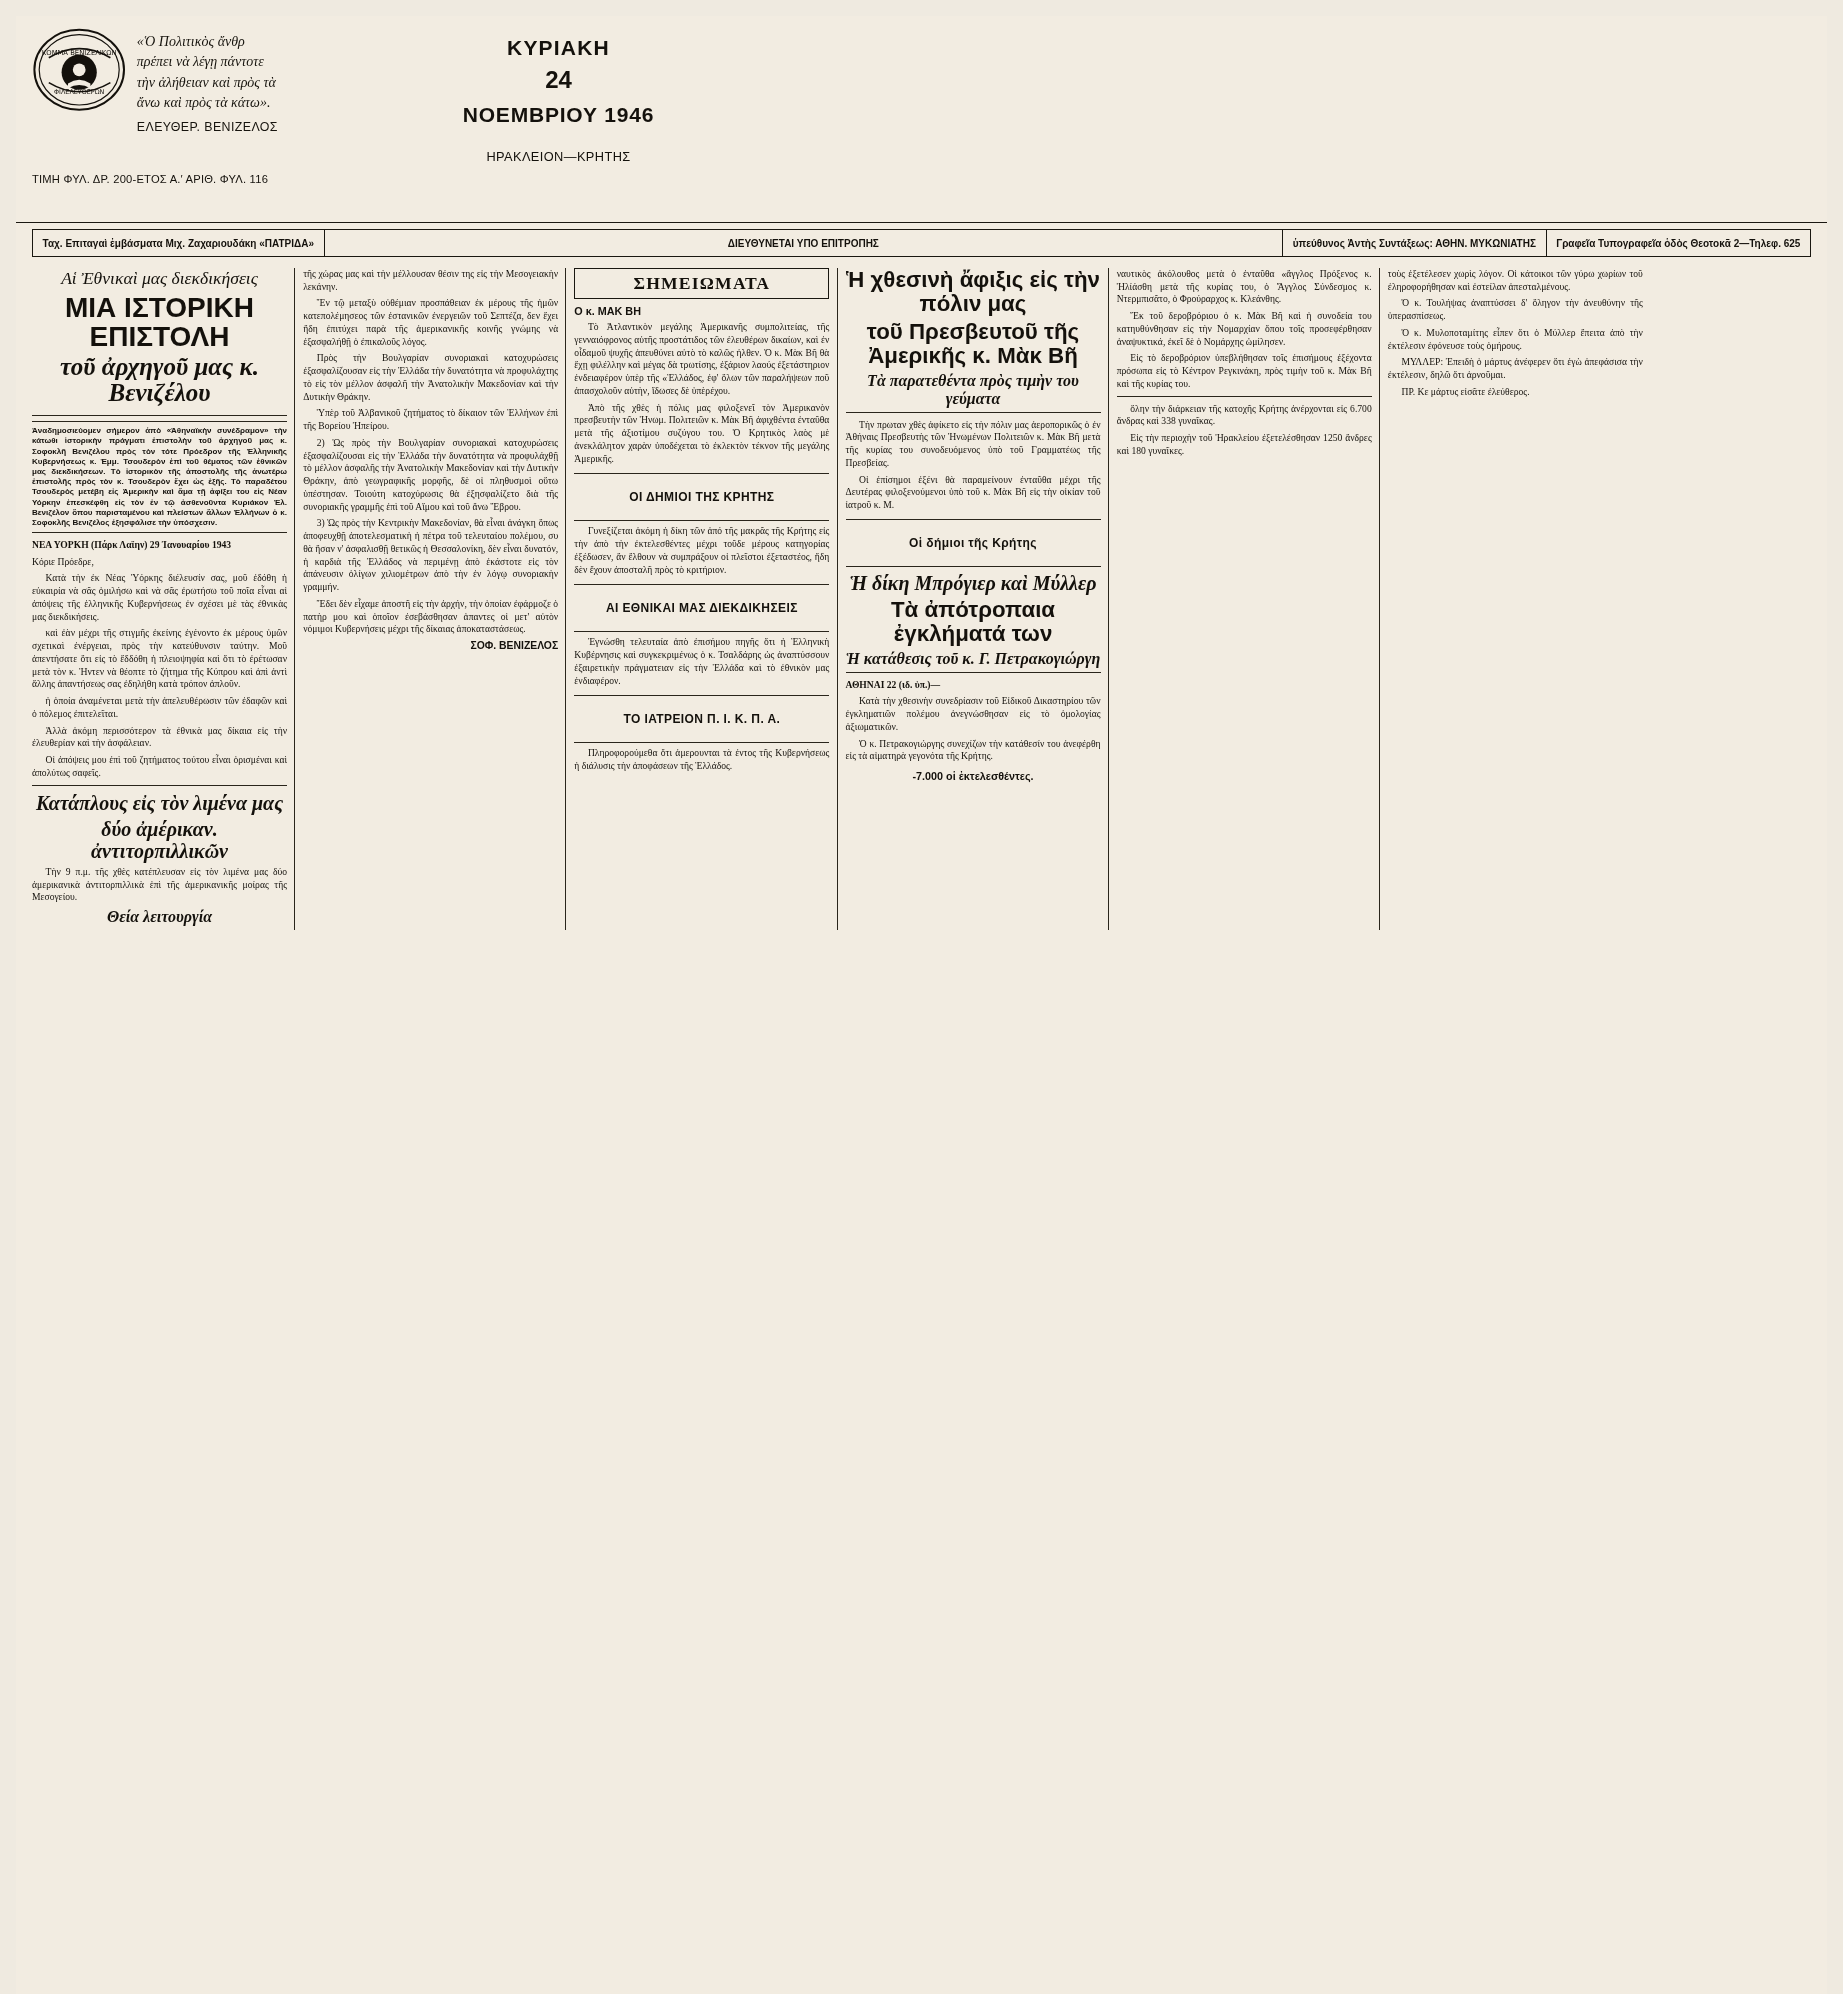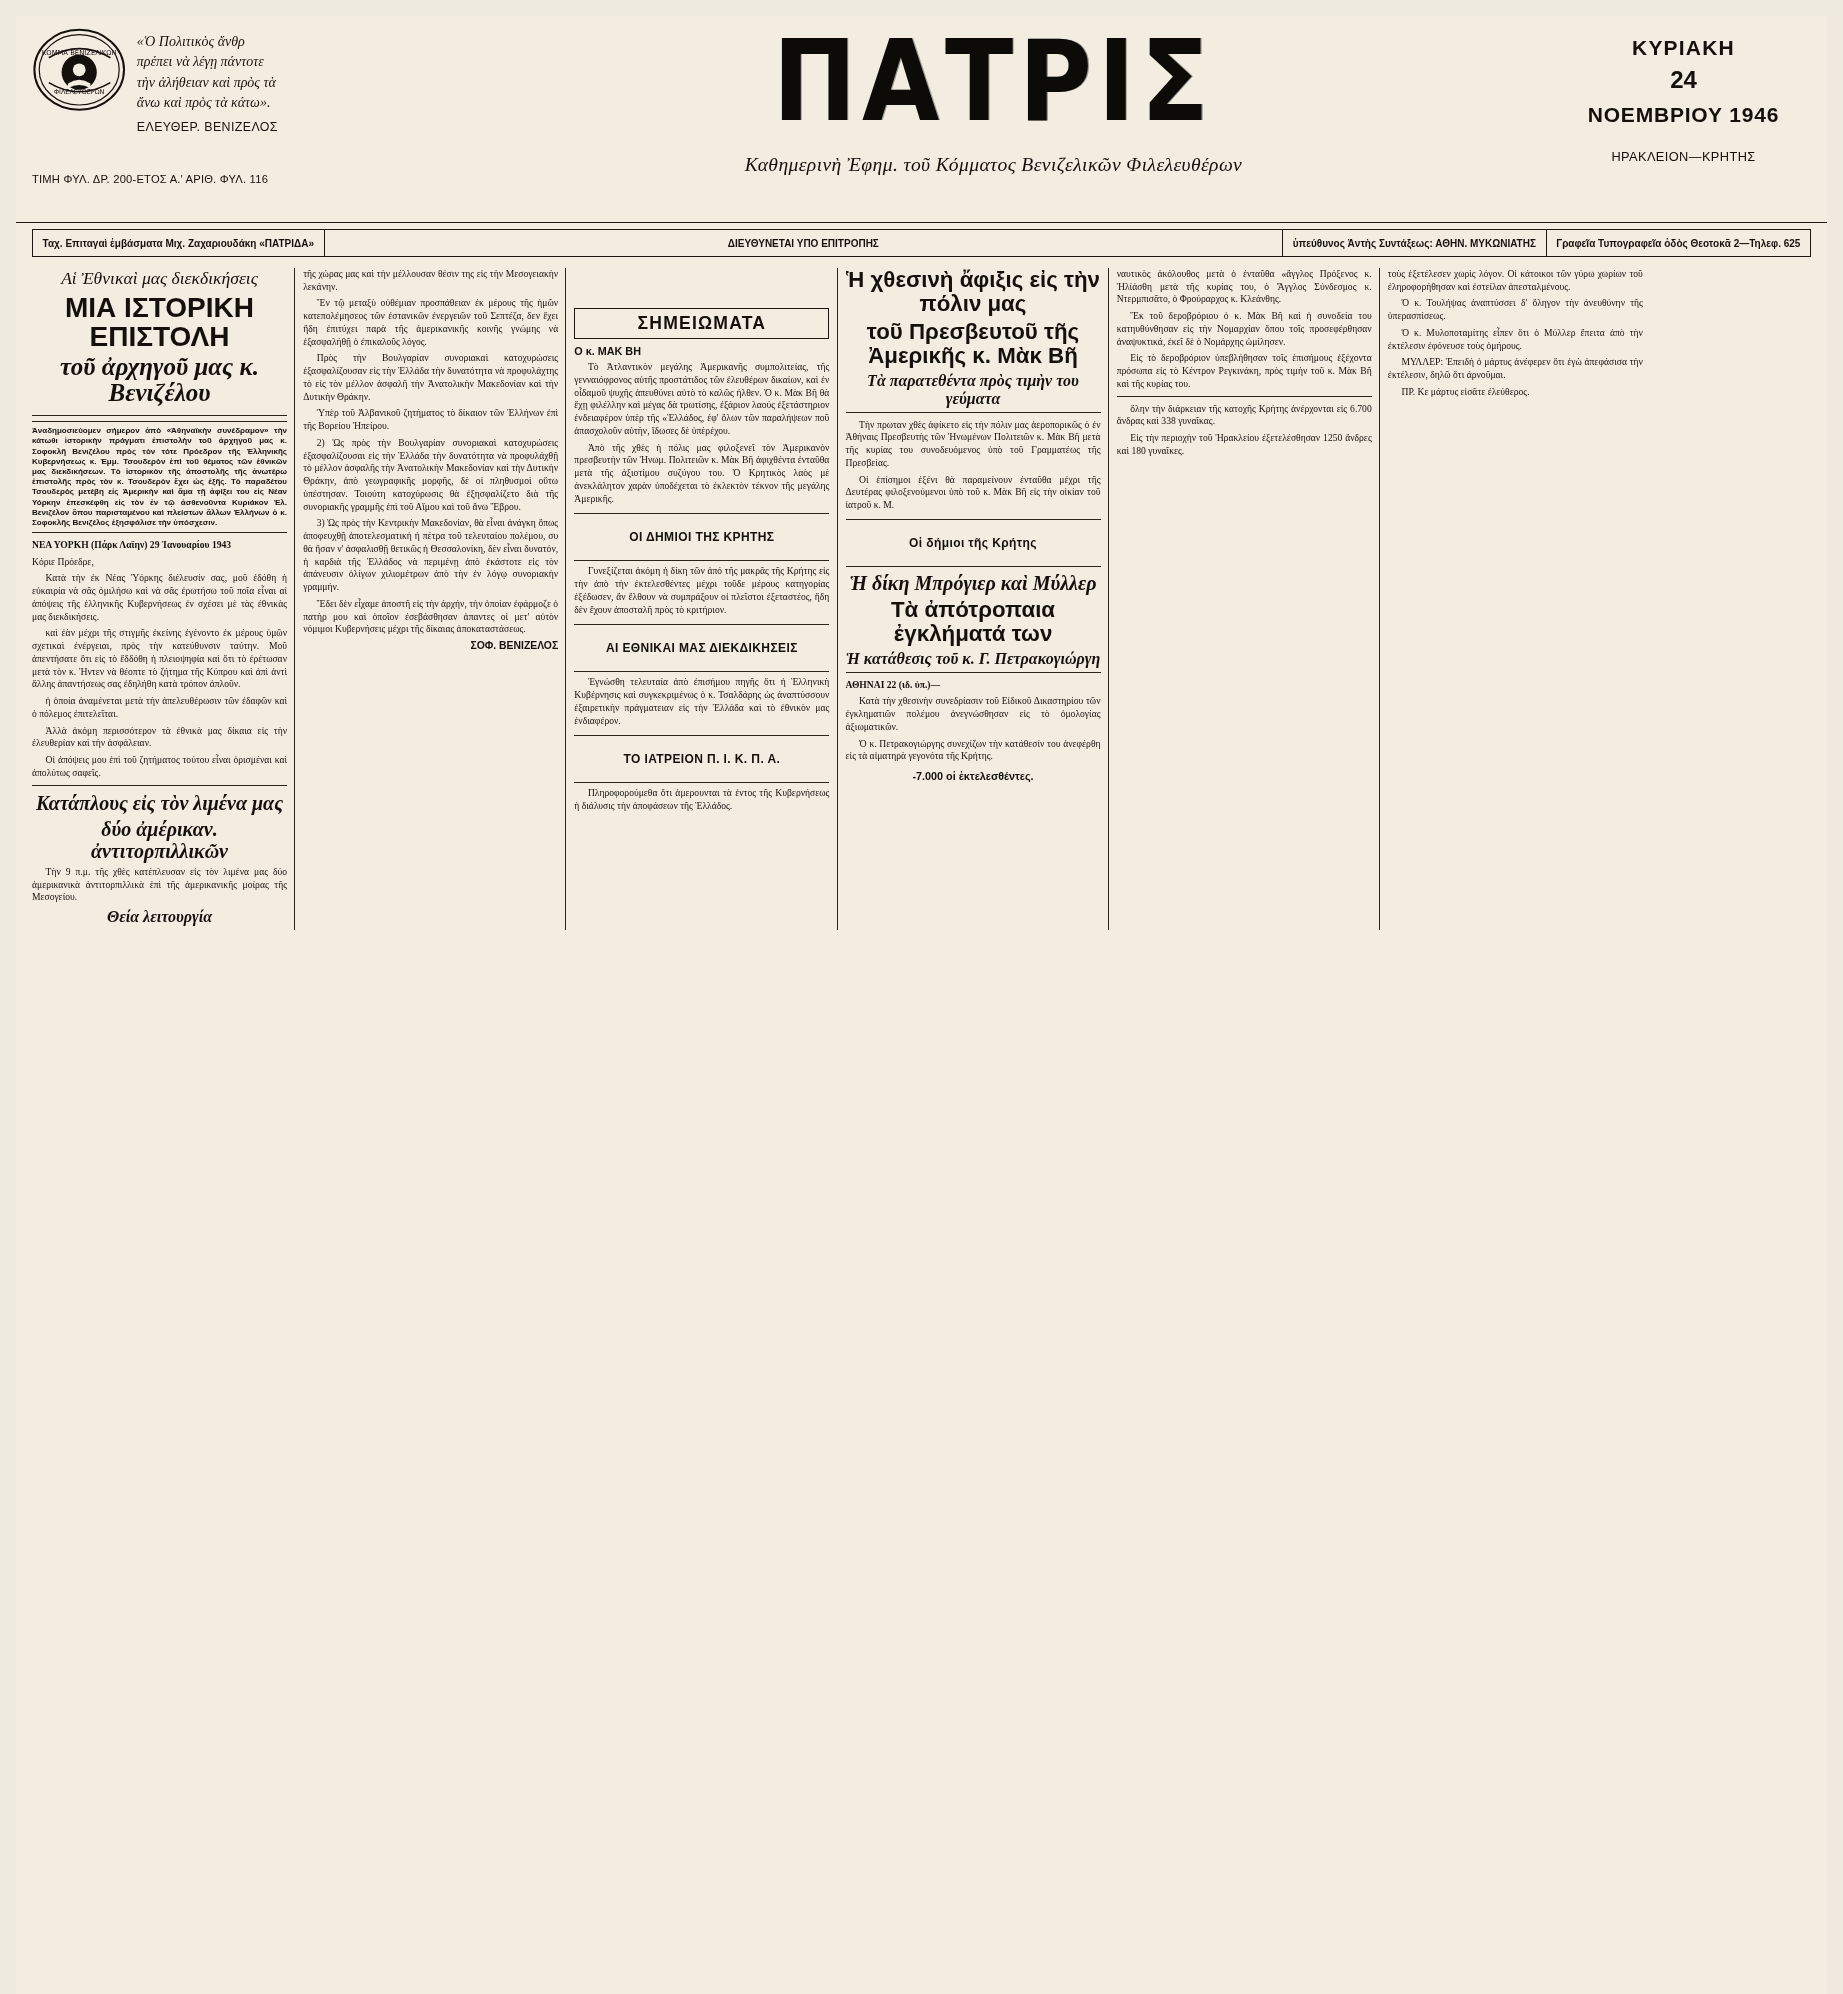--- a/index.html
+++ b/index.html
@@ -243,27 +243,26 @@
     text-align: right;
     font-family: "Liberation Sans", sans-serif;
     font-weight: bold;
     font-size: 10.4px;
     margin: 2.4px 0 5.6px 0;
   }
 
   .boxhead {
     border: 1.2px solid #1a1710;
     text-align: center;
-    font-family: Liberation Sans, sans-serif;
+    font-family: Liberation Serif, serif;
     font-weight: bold;
     font-size: 17.6px;
     letter-spacing: 1.2px;
     padding: 4px 0;
     margin-bottom: 5.6px;
-    margin-top: 40px;
   }
   .secthead {
     font-family: "Liberation Sans", sans-serif;
     font-weight: bold;
     font-size: 12px;
     letter-spacing: 0.4px;
     text-align: center;
     border-top: 0.8px solid #2a251b;
     border-bottom: 0.8px solid #2a251b;
     padding: 16px 0;
@@ -344,24 +343,20 @@
             <div class="mline">«Ὁ Πολιτικὸς ἄνθρ</div>
             <div class="mline">πρέπει νὰ λέγῃ πάντοτε</div>
             <div class="mline">τὴν ἀλήθειαν καὶ πρὸς τὰ</div>
             <div class="mline">ἄνω καὶ πρὸς τὰ κάτω».</div>
             <div class="motto-sign">ΕΛΕΥΘΕΡ. ΒΕΝΙΖΕΛΟΣ</div>
           </div>
         </div>
         <div class="mh-left-bottom">ΤΙΜΗ ΦΥΛ. ΔΡ. 200-ΕΤΟΣ Α.′ ΑΡΙΘ. ΦΥΛ. 116</div>
       </div>
 
-      <div class="mh-center">
-        <div class="title">ΠΑΤΡΙΣ</div>
-        <div class="subtitle">Καθημερινὴ Ἐφημ. τοῦ Κόμματος Βενιζελικῶν Φιλελευθέρων</div>
-      </div>
 
       <div class="mh-right">
         <div class="day">ΚΥΡΙΑΚΗ</div>
         <div class="daynum">24</div>
         <div class="monthyear">ΝΟΕΜΒΡΙΟΥ 1946</div>
         <div class="place">ΗΡΑΚΛΕΙΟΝ—ΚΡΗΤΗΣ</div>
       </div>
 
     </div>
   </div>

